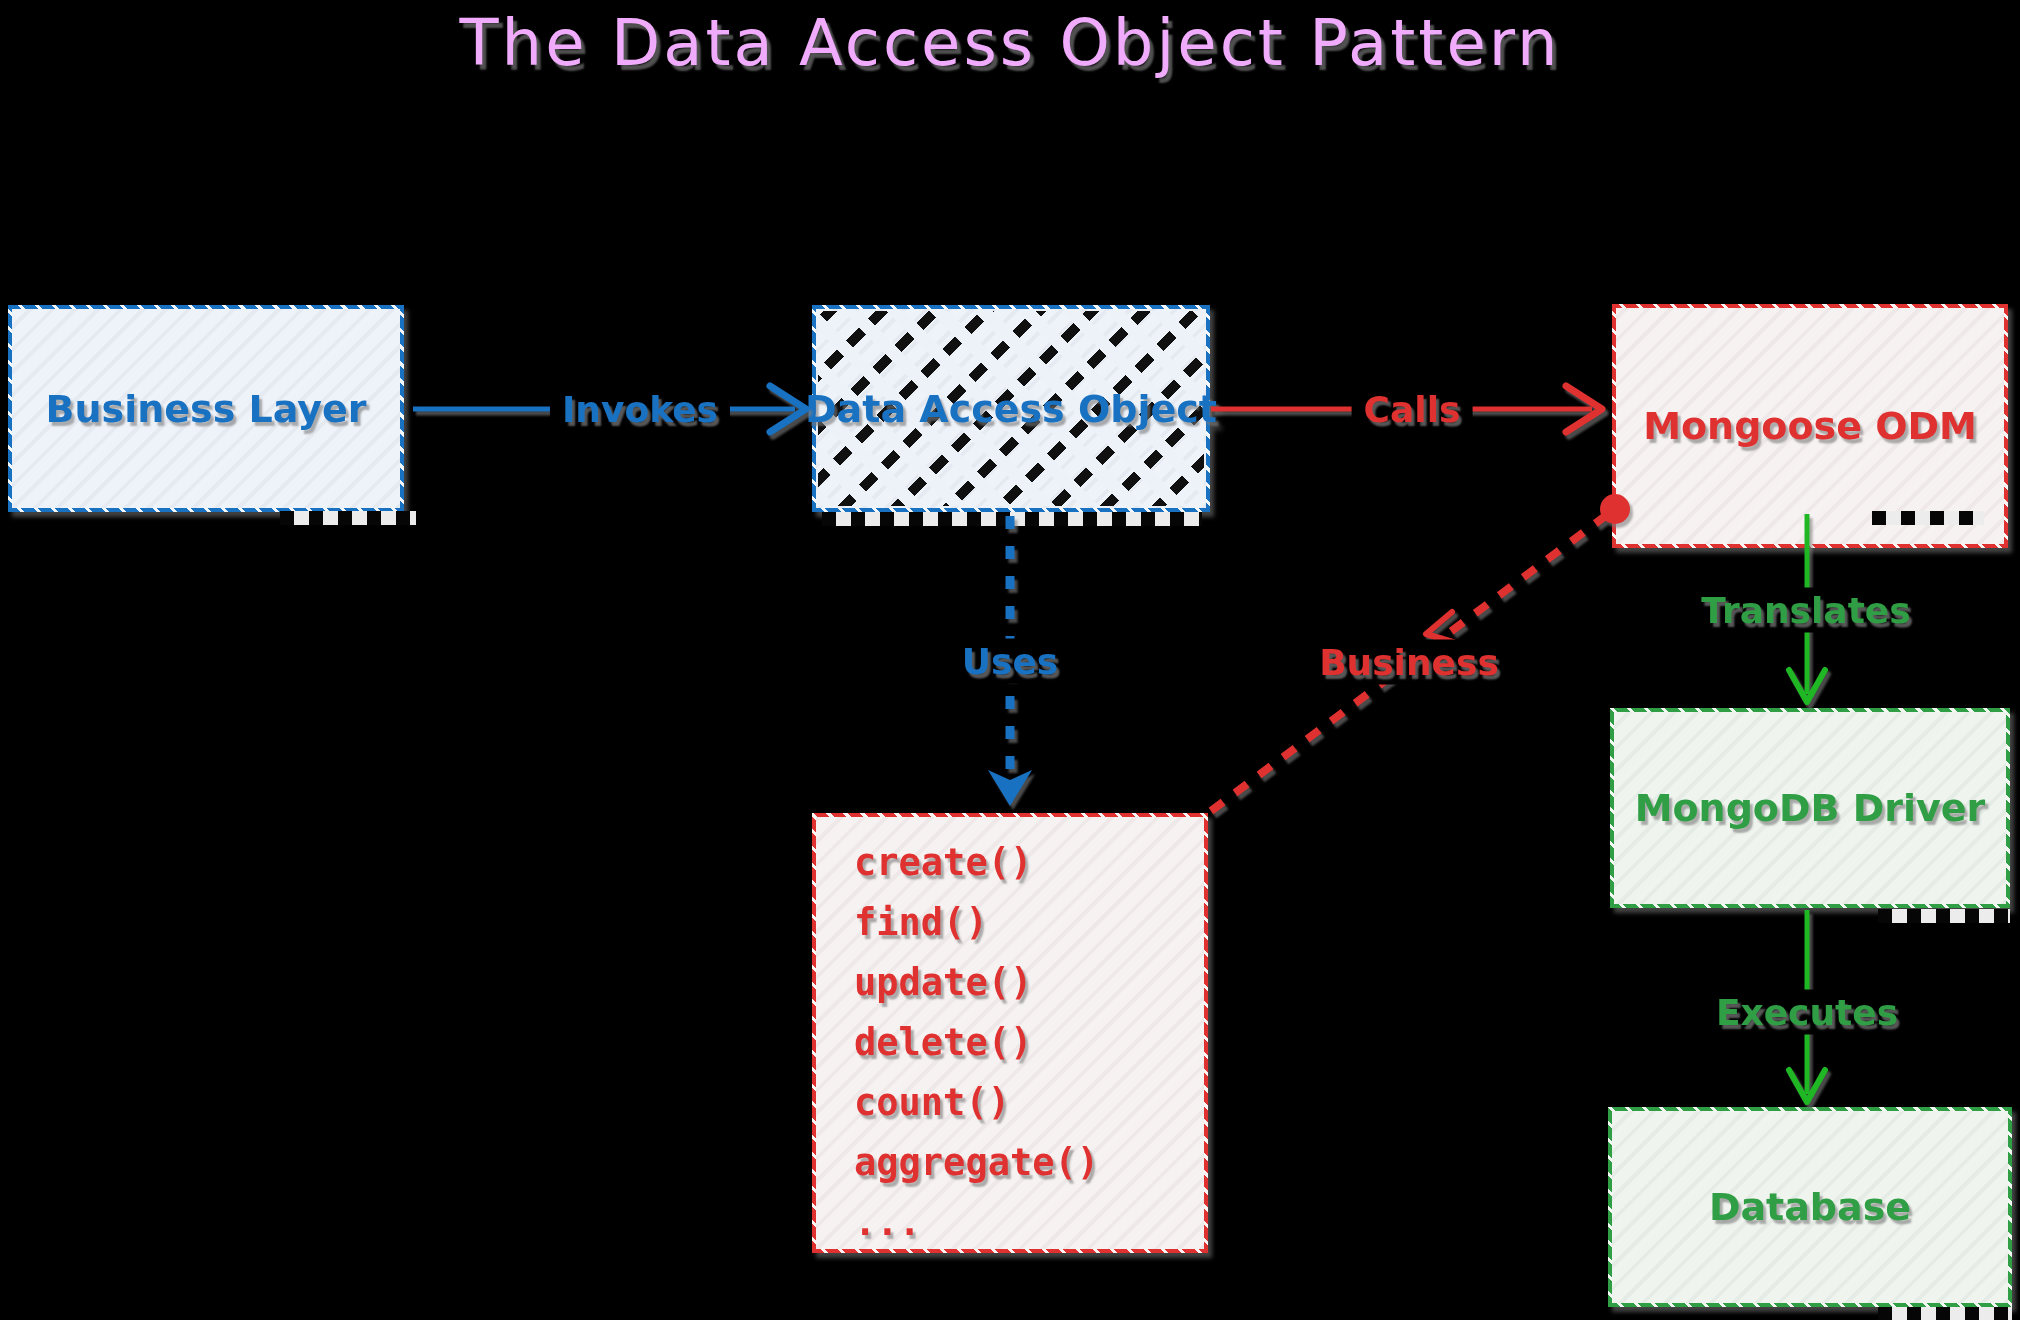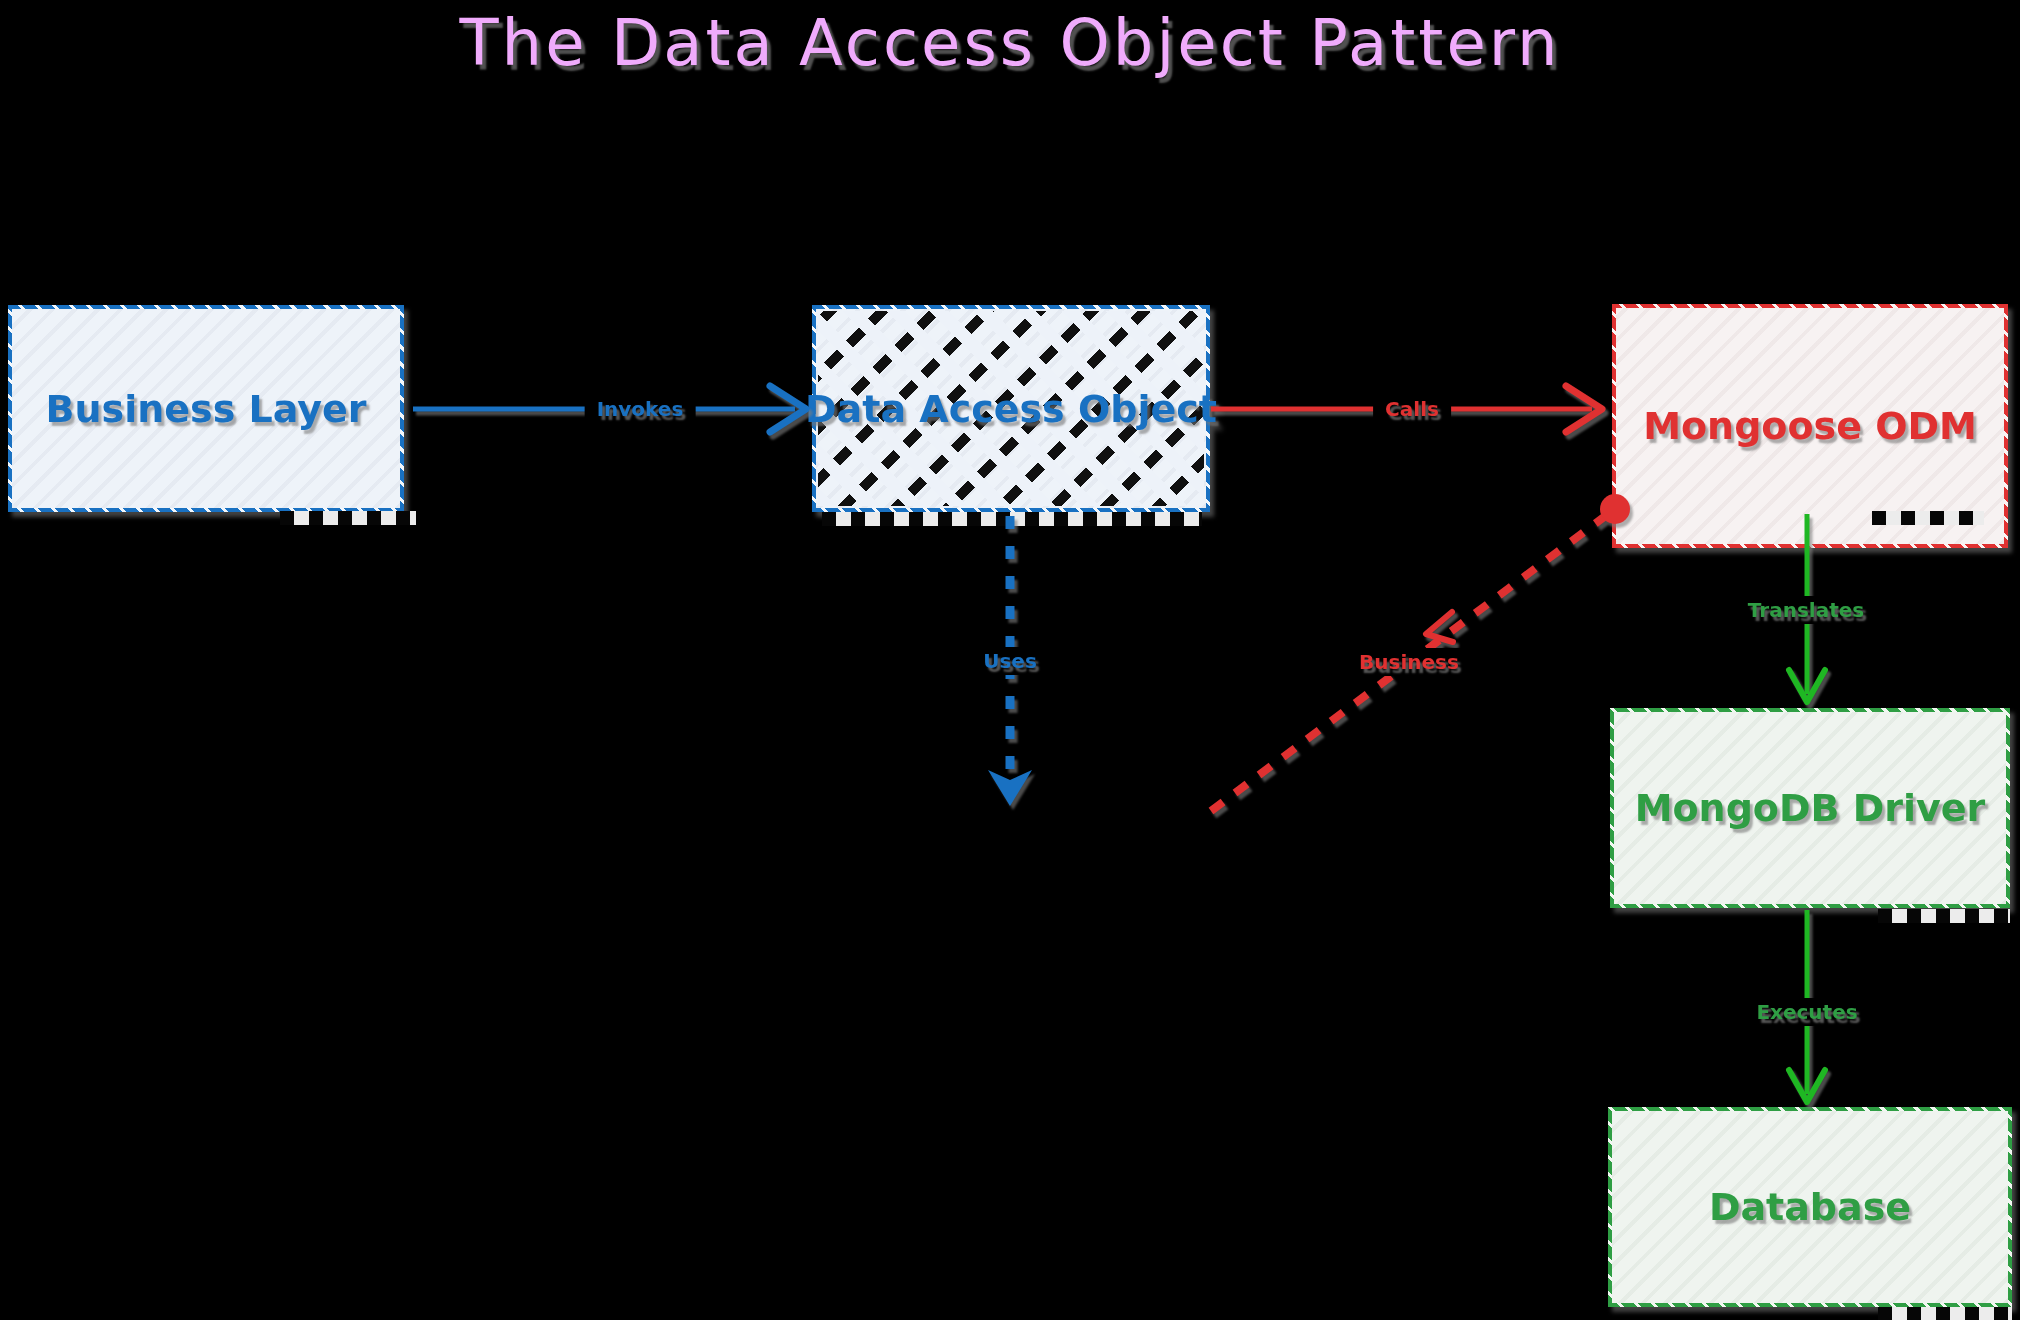--- a/index.html
+++ b/index.html
@@ -72,21 +72,21 @@
   #dash-mongoose{left:1872px;top:511px;width:112px;}
   #dash-driver{left:1878px;top:909px;width:132px;}
   #dash-database{left:1878px;top:1307px;width:134px;}
   #edges-svg{
     position:absolute;left:0;top:0;width:2020px;height:1320px;z-index:5;
     pointer-events:none;
     filter:drop-shadow(3px 4px 1px rgba(125,125,125,0.6));
   }
   .edge-label{
     position:absolute;transform:translate(-50%,-50%);z-index:6;
-    background:#000;padding:2px 12px;font-size:20px;font-weight:bold;
+    background:#000;padding:2px 12px;font-size:36px;font-weight:bold;
     text-shadow:3px 4px 2px rgba(125,125,125,0.7);white-space:nowrap;
   }
   .lbl-blue{color:#1971c2;}
   .lbl-red{color:#e03131;}
   .lbl-green{color:#2f9e44;}
   #lbl-invokes{left:640px;top:409px;}
   #lbl-calls{left:1412px;top:409px;}
   #lbl-uses{left:1010px;top:661px;}
   #lbl-belongs{left:1409px;top:662px;}
   #lbl-translates{left:1806px;top:610px;}
@@ -105,20 +105,31 @@
 
   <div class="node blue-node" id="node-dao">
     <div class="hatch"></div>
     <span class="node-label">Data Access Object</span>
   </div>
 
   <div class="node red-node" id="node-mongoose">
     <span class="node-label">Mongoose ODM</span>
   </div>
 
+  <div class="node red-node" id="node-methods">
+    <ul class="methods-list">
+      <li>create()</li>
+      <li>find()</li>
+      <li>update()</li>
+      <li>delete()</li>
+      <li>count()</li>
+      <li>aggregate()</li>
+      <li>...</li>
+    </ul>
+  </div>
 
   <div class="node green-node" id="node-driver">
     <span class="node-label">MongoDB Driver</span>
   </div>
 
   <div class="node green-node" id="node-database">
     <span class="node-label">Database</span>
   </div>
 
   <div class="sketch-dashes" id="dash-business"></div>

